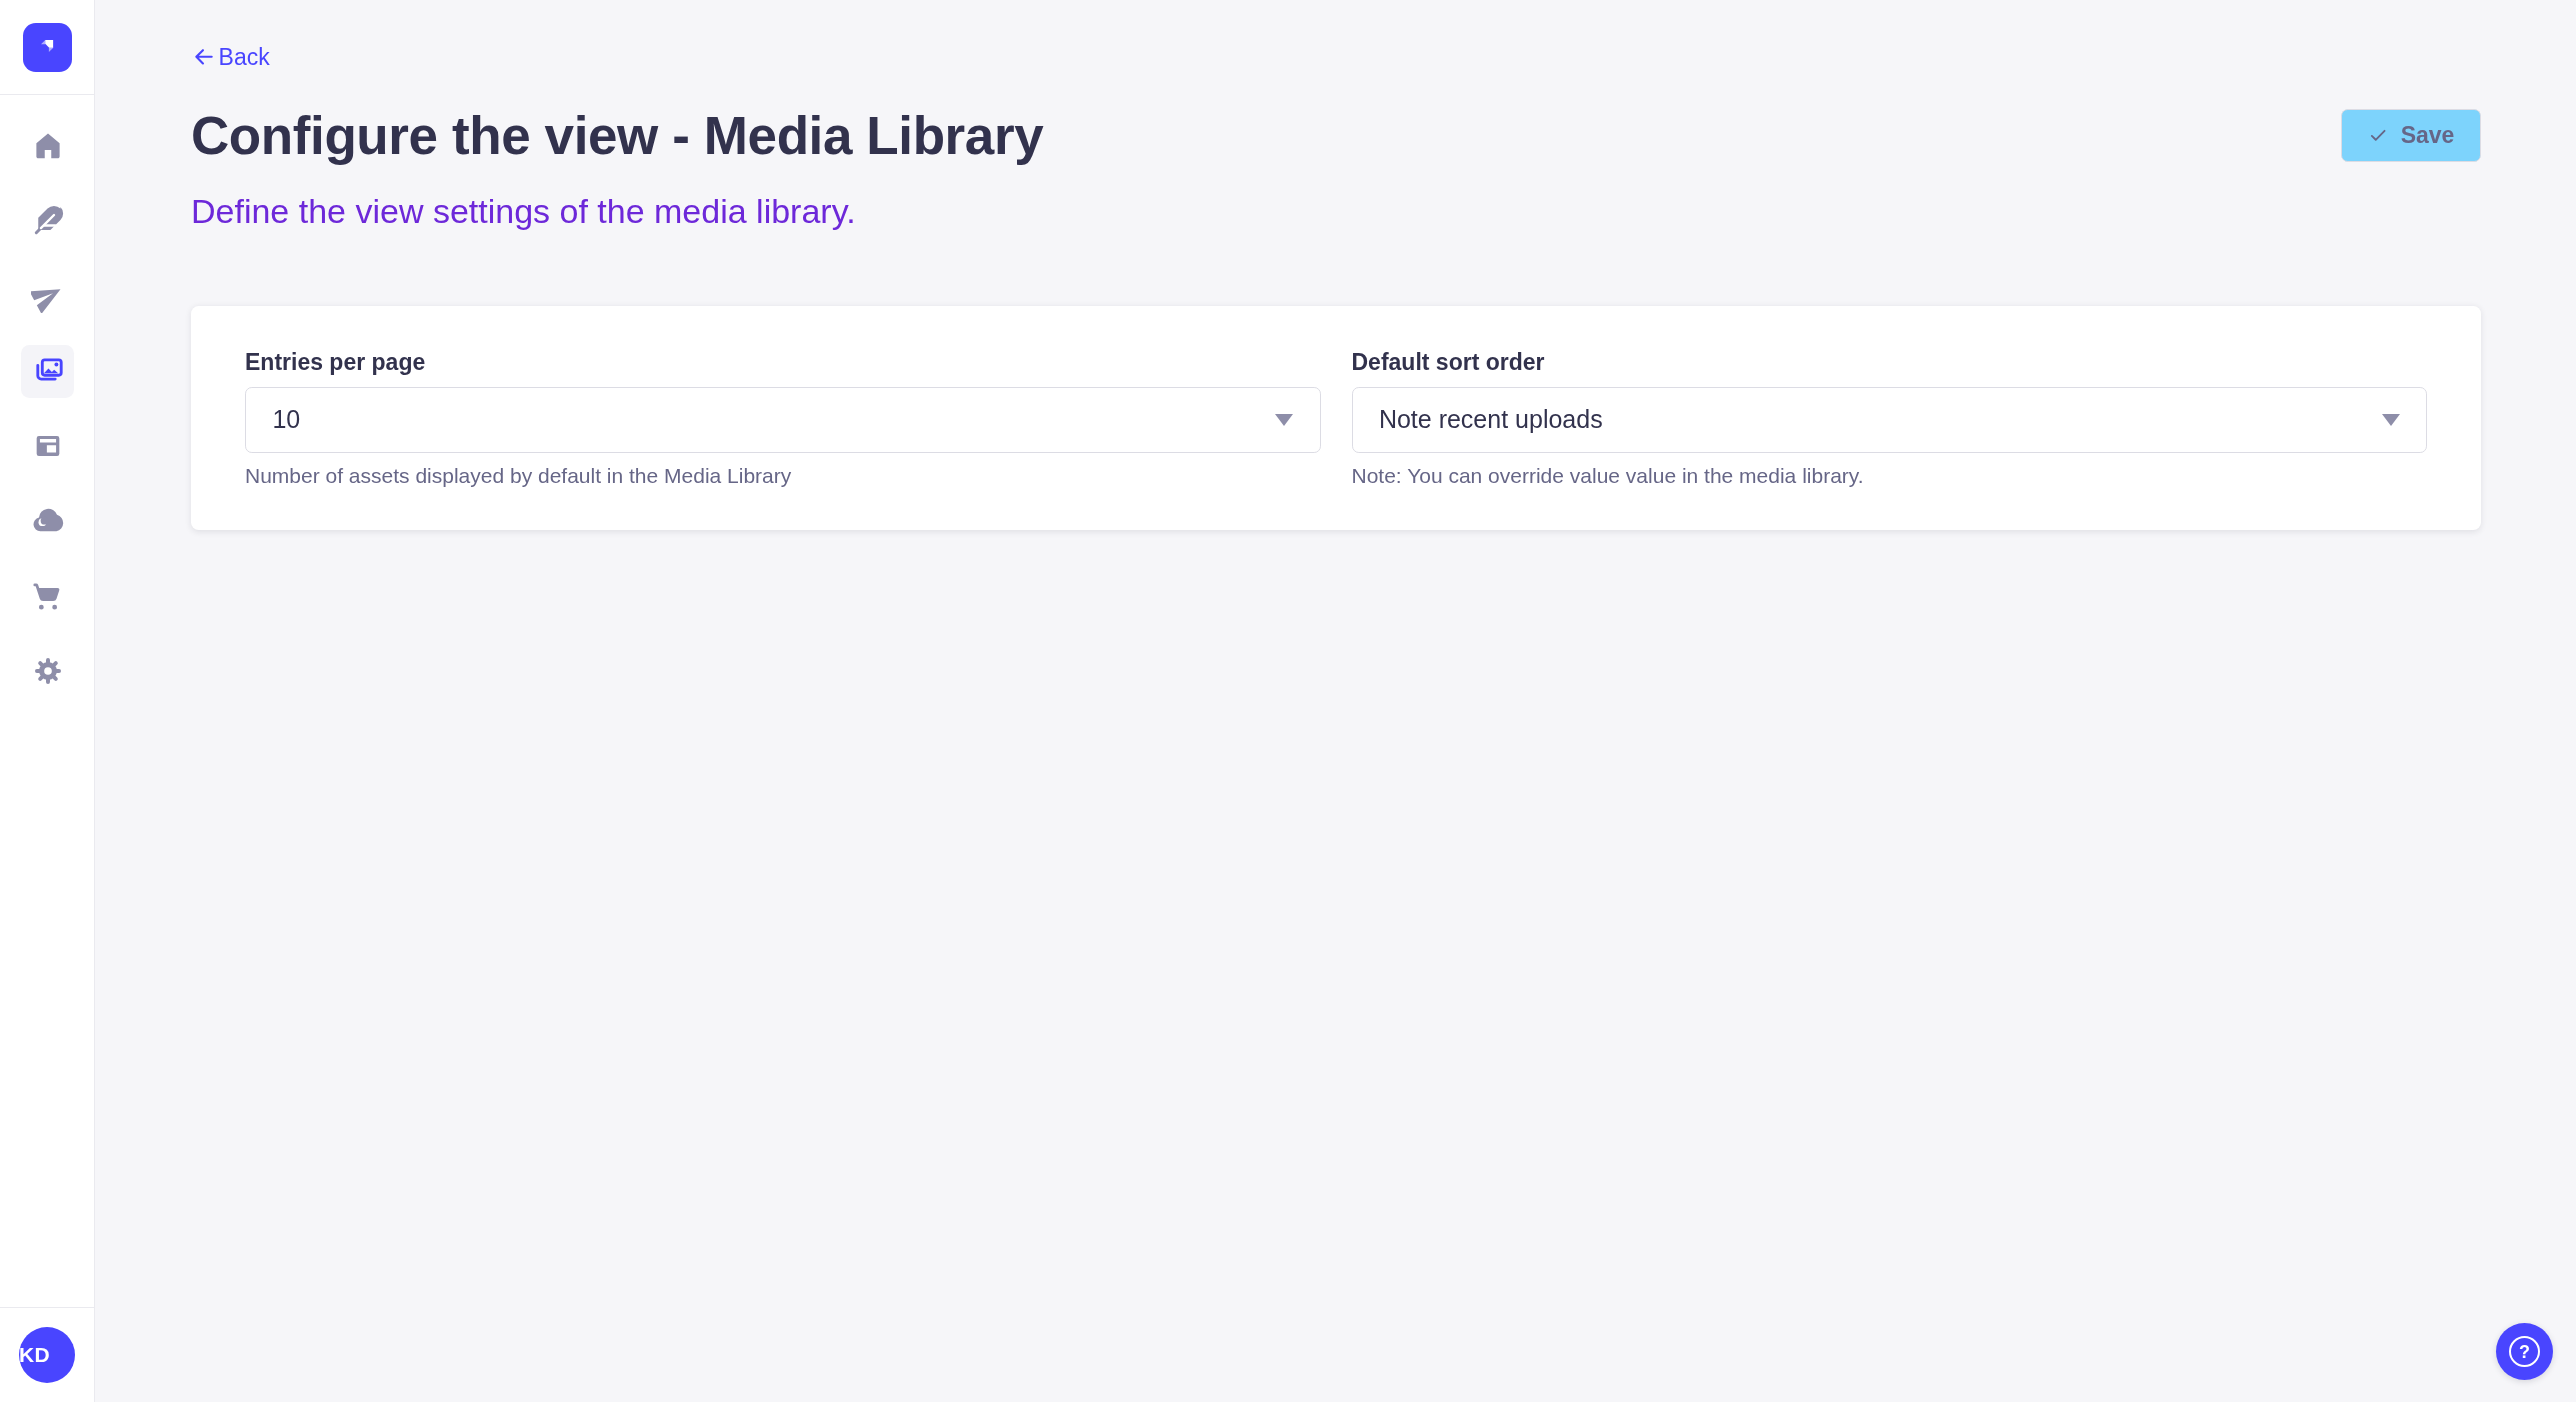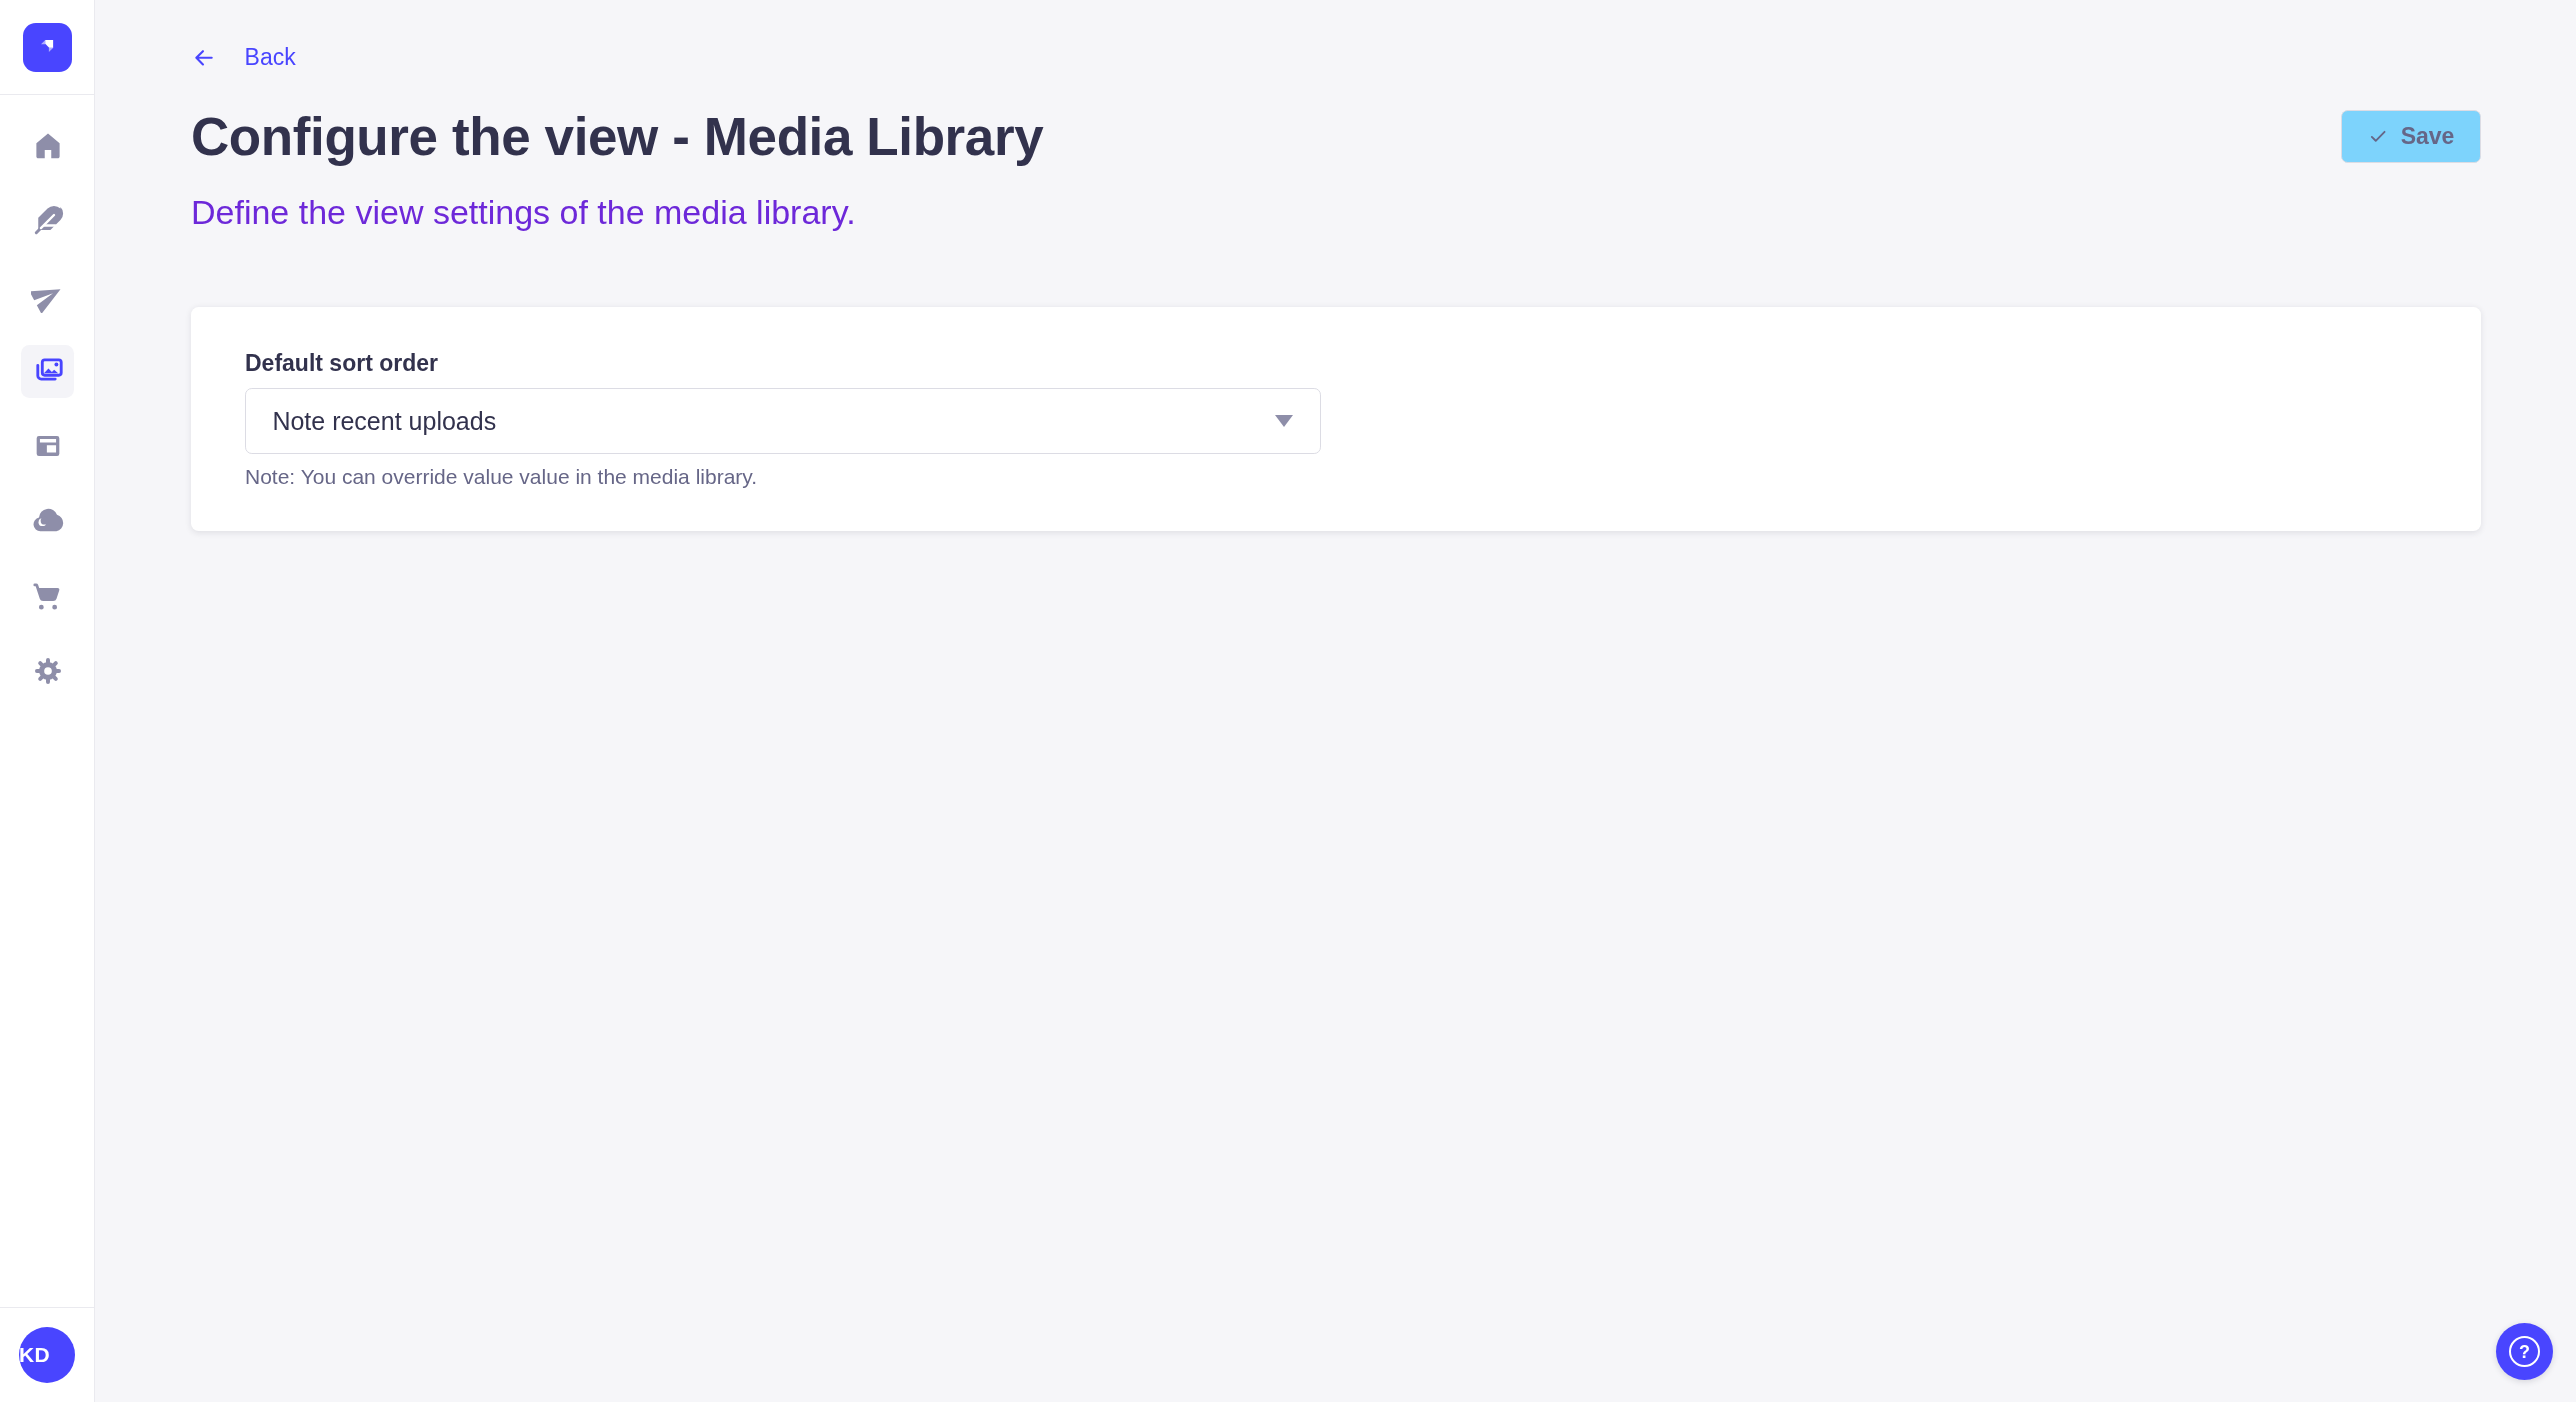--- a/index.html
+++ b/index.html
@@ -61,21 +61,21 @@
     cursor: pointer;
   }
 
   
   .main {
     position: absolute; left: 96px; right: 0; top: 0; bottom: 0;
     padding: 0 95px;
   }
   .back-row {
     margin-top: 44px;
-    display: inline-flex; align-items: flex-end; gap: 28px;
+    display: inline-flex; align-items: flex-start; gap: 2px;
     color: #4945FF; font-size: 23px; font-weight: 500;
     cursor: pointer;
     text-decoration: none;
   }
   .title-row {
     margin-top: 36px;
     display: flex; align-items: center; justify-content: space-between;
   }
   .page-title {
     font-size: 53px; font-weight: 700; color: #32324D;
@@ -279,20 +279,28 @@
       </span>
       <span>Save</span>
     </button>
   </div>
 
   <p class="page-subtitle">Define the view settings of the media library.</p>
 
   <section class="card">
     <div class="fields-grid">
 
+      <div class="field">
+        <div class="field-label">Entries per page</div>
+        <div class="select-box" role="combobox">
+          <span>10</span>
+          <span class="caret-down"></span>
+        </div>
+        <div class="field-hint">Number of assets displayed by default in the Media Library</div>
+      </div>
 
       <div class="field">
         <div class="field-label">Default sort order</div>
         <div class="select-box" role="combobox">
           <span>Note recent uploads</span>
           <span class="caret-down"></span>
         </div>
         <div class="field-hint">Note: You can override value value in the media library.</div>
       </div>
 

